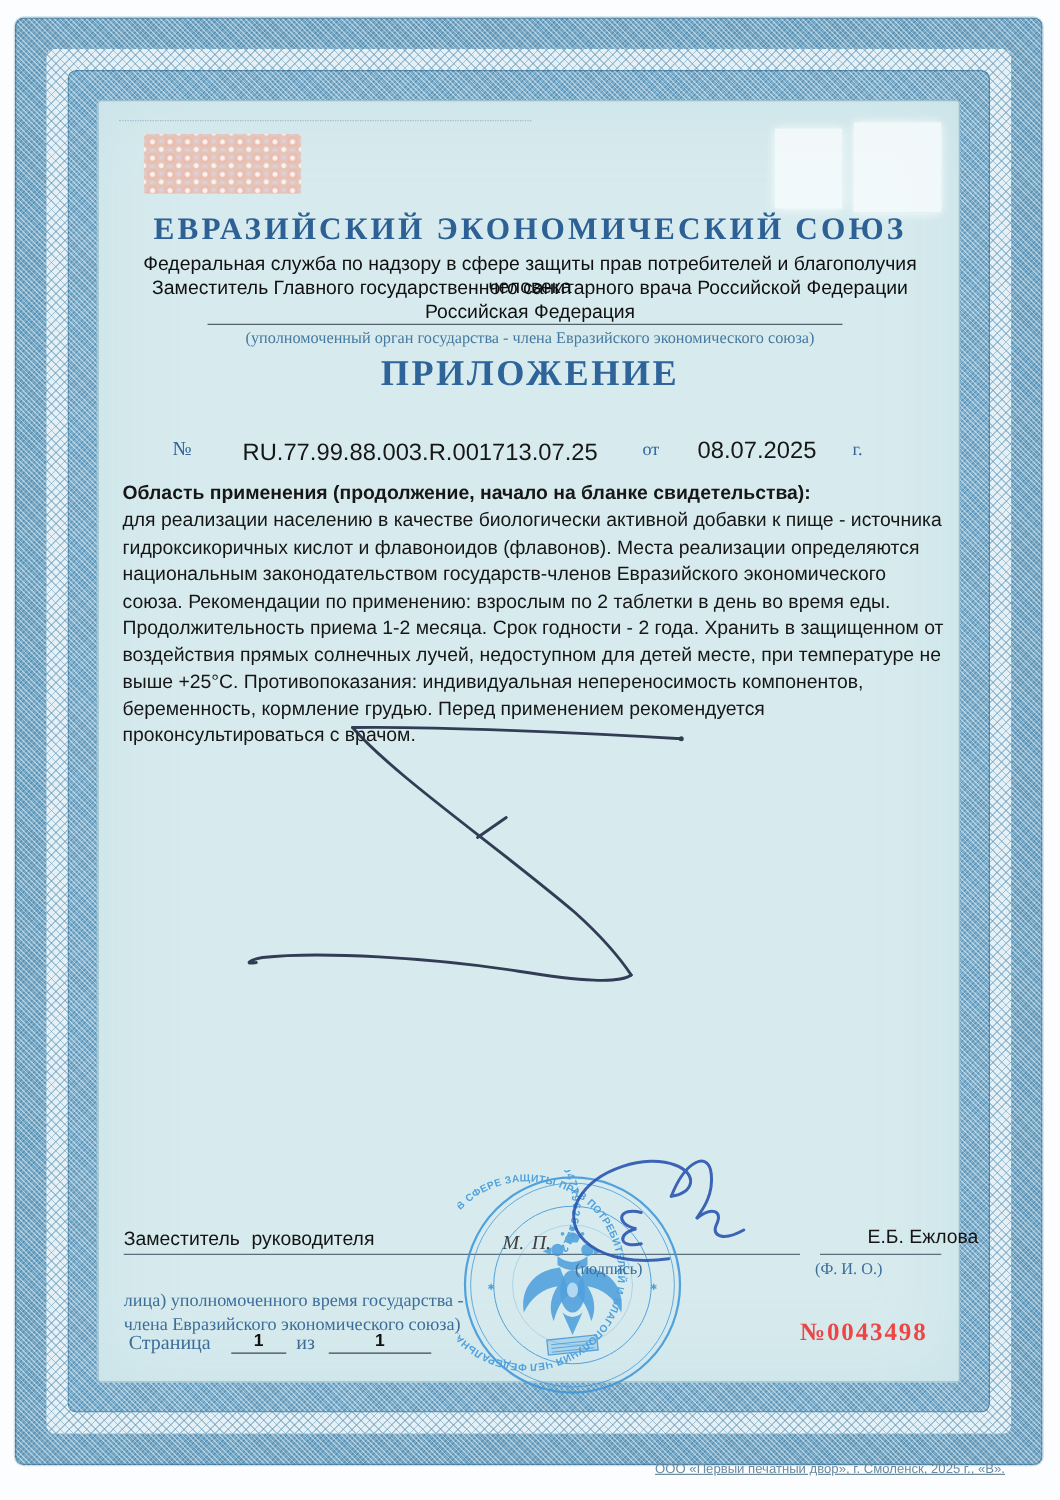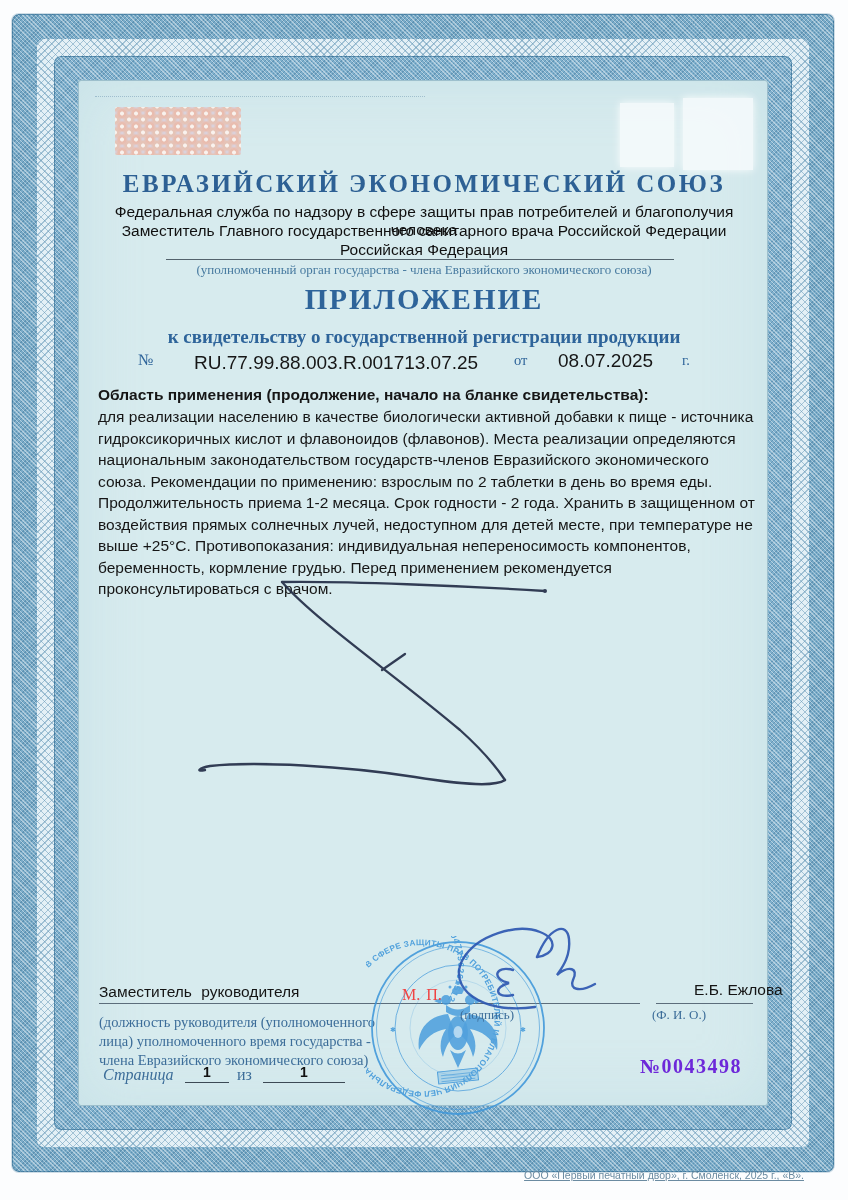--- a/index.html
+++ b/index.html
@@ -43,26 +43,26 @@
   .pink-block{left:115px;top:107px;width:126px;height:48px;border-radius:2px;opacity:.9;
     background-color:#d9d4e3;
     background-image:
       radial-gradient(circle, #fdf3ee 1.5px, #ecb9a9 2.5px 4px, rgba(236,185,169,0) 6.5px),
       radial-gradient(circle, #fdf3ee 1.5px, #e7c0b2 2.5px 4px, rgba(231,192,178,0) 6.5px);
     background-size:14px 13px,14px 13px;background-position:0 0,7px 6px;}
   .pale-rect{background:rgba(250,253,254,.78);box-shadow:0 0 8px rgba(255,255,255,.9);}
   .dotted-line{left:95px;top:96px;width:330px;border-top:1px dotted rgba(100,140,170,.45);}
   .signer-title{left:99px;top:983px;font-size:15.5px;word-spacing:5px;color:#141414;}
   .signer-name{left:694px;top:981px;font-size:15.5px;color:#141414;}
-  .mp-label{left:402px;top:986px;font-size:16px;color:#ef4444;z-index:5;word-spacing:2px;}
+  .mp-label{left:402px;top:986px;font-size:16px;color:#404040;z-index:5;word-spacing:2px;font-style:italic;}
   .caption{font-size:13px;color:#3c6d99;text-align:left;}
   .title-note{left:99px;top:1013px;width:290px;font-size:14.5px;line-height:19px;color:#3c6d99;}
   .pg{font-size:16px;color:#3c6d99;}
   .pg-num{font-size:14px;font-weight:bold;color:#111;text-align:center;}
-  .serial{left:640px;top:1055px;font-weight:bold;font-size:20px;letter-spacing:1.5px;color:#6d28d9;}
+  .serial{left:640px;top:1055px;font-weight:bold;font-size:20px;letter-spacing:1.5px;color:#ef4444;}
   .credit{left:0;right:44px;top:1169px;text-align:right;font-size:10.5px;color:#6b8ba1;text-decoration:underline;}
   .stamp-svg{left:366px;top:936px;z-index:4;opacity:.88;}
   .pen-svg{left:425px;top:915px;z-index:6;}
   .scribble-svg{left:165px;top:555px;z-index:2;}
   .ring-text{font-size:8.2px;letter-spacing:.3px;font-weight:bold;fill:#3f97da;}
   .ring-text-inner{font-size:8.8px;letter-spacing:.8px;font-weight:bold;fill:#3f97da;}
 </style>
 </head>
 <body>
 
@@ -84,21 +84,20 @@
     <div class="abs pale-rect" style="left:683px;top:98px;width:70px;height:72px;"></div>
 
     <div class="abs ctr serif union-title">ЕВРАЗИЙСКИЙ ЭКОНОМИЧЕСКИЙ СОЮЗ</div>
     <div class="abs ctr auth-line" style="top:203px;">Федеральная служба по надзору в сфере защиты прав потребителей и благополучия человека</div>
     <div class="abs ctr auth-line" style="top:241px;">Российская Федерация</div>
     <div class="abs ctr auth-line" style="top:222px;">Заместитель Главного государственного санитарного врача Российской Федерации</div>
     <div class="rule" style="left:166px;top:259px;width:508px;opacity:.85;"></div>
     <div class="abs ctr serif small-note">(уполномоченный орган государства - члена Евразийского экономического союза)</div>
 
     <div class="abs ctr serif doc-title">ПРИЛОЖЕНИЕ</div>
-    <div class="abs ctr serif doc-subtitle">к свидетельству о государственной регистрации продукции</div>
 
     <span class="abs serif reg-label" style="left:138px;top:351px;">№</span>
     <span class="abs reg" style="left:194px;top:352px;">RU.77.99.88.003.R.001713.07.25</span>
     <span class="abs serif reg-label" style="left:514px;top:352px;font-size:14.5px;">от</span>
     <span class="abs reg" style="left:558px;top:350px;">08.07.2025</span>
     <span class="abs serif reg-label" style="left:682px;top:352px;font-size:14.5px;">г.</span>
 
     <div class="abs body-heading">Область применения (продолжение, начало на бланке свидетельства):</div>
     <div class="abs body-text">для реализации населению в качестве биологически активной добавки к пище - источника гидроксикоричных кислот и флавоноидов (флавонов). Места реализации определяются национальным законодательством государств-членов Евразийского экономического союза. Рекомендации по применению: взрослым по 2 таблетки в день во время еды. Продолжительность приема 1-2 месяца. Срок годности - 2 года. Хранить в защищенном от воздействия прямых солнечных лучей, недоступном для детей месте, при температуре не выше +25°С. Противопоказания: индивидуальная непереносимость компонентов, беременность, кормление грудью. Перед применением рекомендуется проконсультироваться с врачом.</div>
 
@@ -160,26 +159,26 @@
         <path d="M 88,55 C 70,50 66,64 84,68 C 68,72 70,84 88,80"></path>
       </g>
     </svg>
 
     <span class="abs signer-title">Заместитель руководителя</span>
     <span class="abs signer-name">Е.Б. Ежлова</span>
     <span class="abs serif mp-label">М. П.</span>
     <span class="abs serif caption" style="left:460px;top:1007px;width:100px;z-index:5;">(подпись)</span>
     <span class="abs serif caption" style="left:652px;top:1007px;width:100px;">(Ф. И. О.)</span>
     <div class="abs serif title-note">
-      <span>(должность руководителя (уполномоченного</span><br>
+      <br>
       <span>лица) уполномоченного время государства -</span><br>
       <span>члена Евразийского экономического союза)</span>
     </div>
 
-    <span class="abs serif pg" style="left:103px;top:1066px;font-style:italic;">Страница</span>
+    <span class="abs serif pg" style="left:103px;top:1066px;">Страница</span>
     <span class="abs pg-num" style="left:185px;top:1064px;width:44px;">1</span>
     <div class="rule" style="left:185px;top:1082px;width:44px;"></div>
     <span class="abs serif pg" style="left:237px;top:1066px;">из</span>
     <span class="abs pg-num" style="left:263px;top:1064px;width:82px;">1</span>
     <div class="rule" style="left:263px;top:1082px;width:82px;"></div>
 
     <span class="abs serif serial">№0043498</span>
 
     <div class="abs credit">ООО «Первый печатный двор», г. Смоленск, 2025 г., «В».</div>
 

